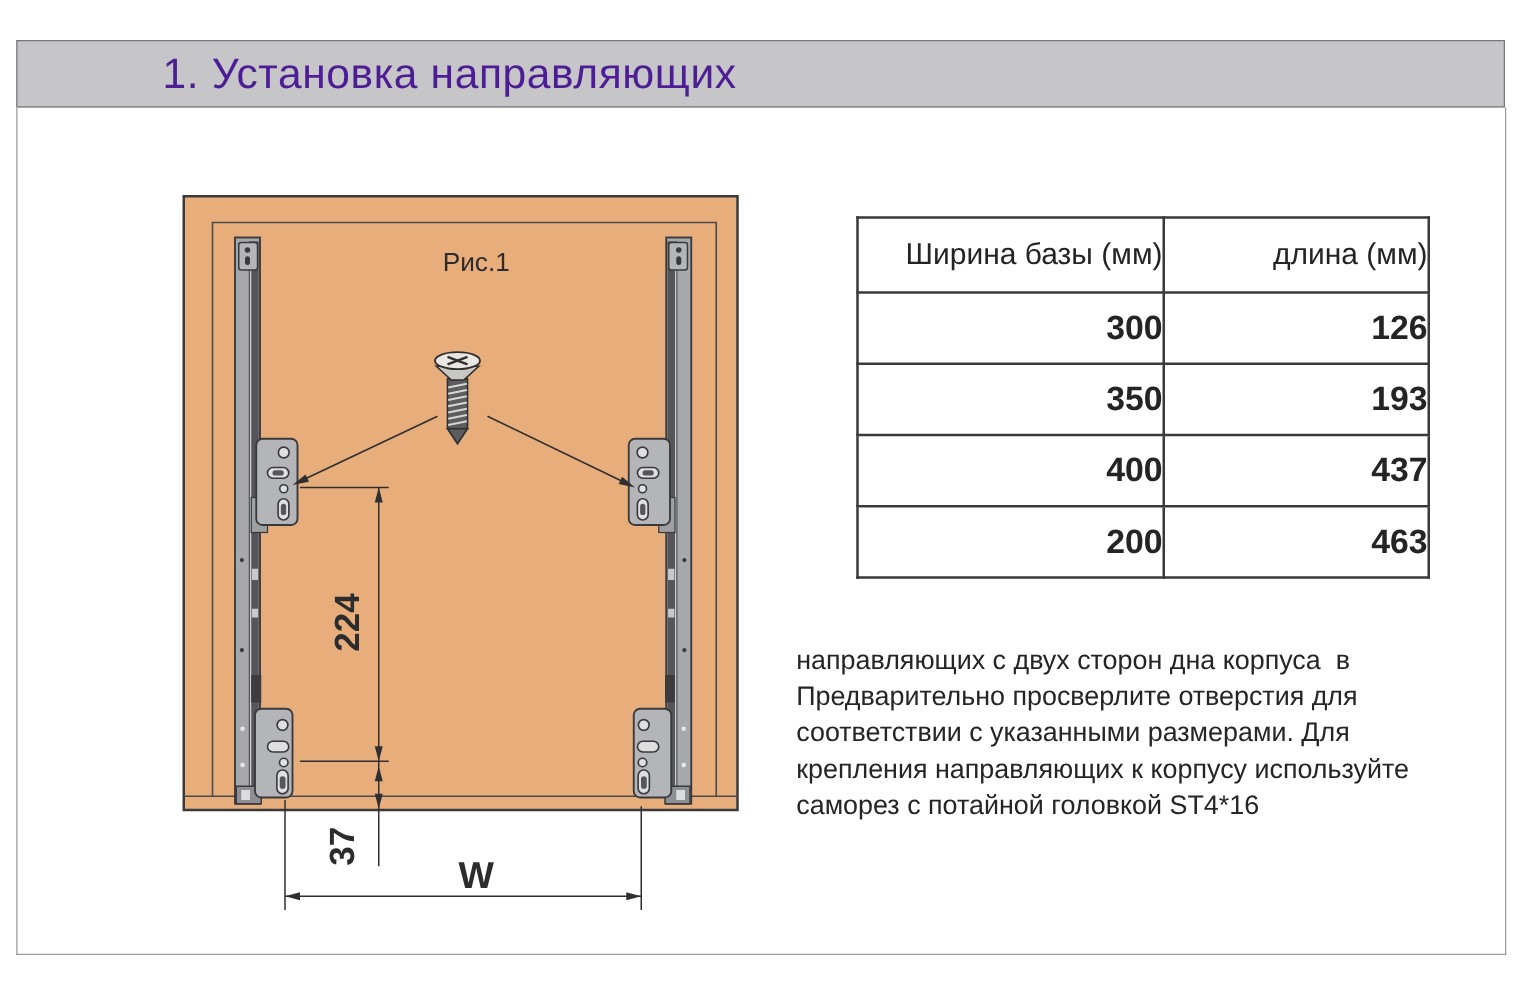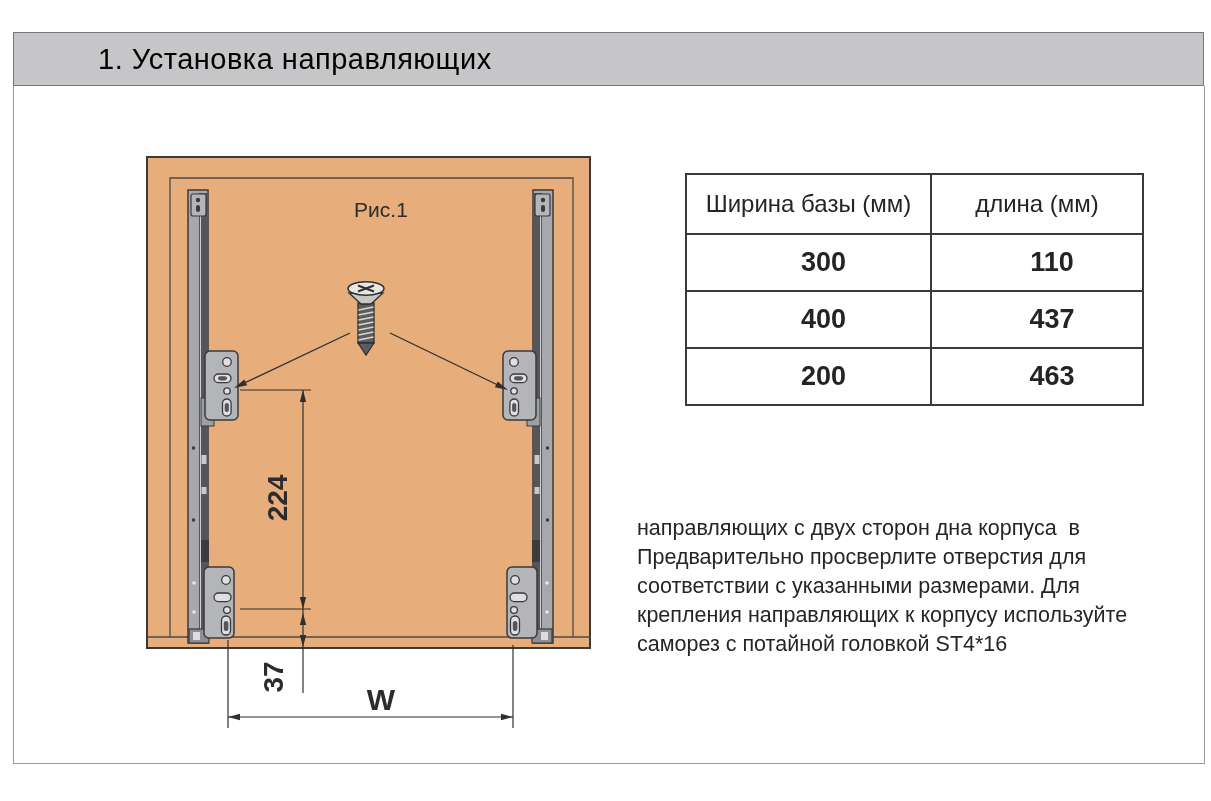--- a/index.html
+++ b/index.html
@@ -1,28 +1,28 @@
 <!DOCTYPE html>
 <html><head>
 <meta charset="utf-8">
 <style>
   html,body{margin:0;padding:0;background:#ffffff;}
   .page{position:relative;width:1211px;height:801px;background:#ffffff;overflow:hidden;
         font-family:"Liberation Sans", sans-serif;color:#242426;}
   .banner{position:absolute;left:13px;top:32px;width:1191px;height:54px;
           background:#c6c6c8;border:1px solid #777779;box-sizing:border-box;}
-  .banner-title{position:absolute;left:84px;top:0;height:54px;line-height:52px;
-          font-size:29px;color:#000000;letter-spacing:0.5px;}
+  .banner-title{position:absolute;left:116px;top:0;height:54px;line-height:52px;
+          font-size:34px;color:#4c1d95;letter-spacing:0.5px;}
   .content-frame{position:absolute;left:13px;top:86px;width:1192px;height:678px;
           border-left:1px solid #9a9a9c;border-right:1px solid #9a9a9c;border-bottom:1px solid #9a9a9c;
           box-sizing:border-box;background:transparent;}
   svg.diagram{position:absolute;left:0;top:0;}
   
   .spec-table{position:absolute;left:685px;top:173px;border-collapse:collapse;table-layout:fixed;}
-  .spec-table th,.spec-table td{border:2px solid #3a3a3c;text-align:center;vertical-align:middle;
+  .spec-table th,.spec-table td{border:2px solid #3a3a3c;text-align:right;vertical-align:middle;
           padding:0;background:#ffffff;}
   .spec-table th{width:243px;height:58px;font-size:24px;font-weight:400;color:#242426;}
   .spec-table th + th{width:210px;border-radius:14px;}
   .spec-table td{height:55px;font-size:27px;font-weight:700;color:#242426;padding-left:30px;}
   
   .note{position:absolute;left:637px;top:514px;width:560px;}
   .note-line{font-size:21.5px;line-height:29px;color:#252527;white-space:pre;}
   .dim-text{font-family:"Liberation Sans", sans-serif;font-weight:700;fill:#2c2c2e;}
   .fig-label{font-family:"Liberation Sans", sans-serif;font-weight:400;fill:#2c2c2e;}
 </style>
@@ -178,21 +178,25 @@
   <table class="spec-table">
     <thead>
       <tr>
         <th>Ширина базы (мм)</th>
         <th>длина (мм)</th>
       </tr>
     </thead>
     <tbody>
       <tr>
         <td>300</td>
-        <td>110</td>
+        <td>126</td>
+      </tr>
+      <tr>
+        <td>350</td>
+        <td>193</td>
       </tr>
       <tr>
         <td>400</td>
         <td>437</td>
       </tr>
       <tr>
         <td>200</td>
         <td>463</td>
       </tr>
     </tbody>

